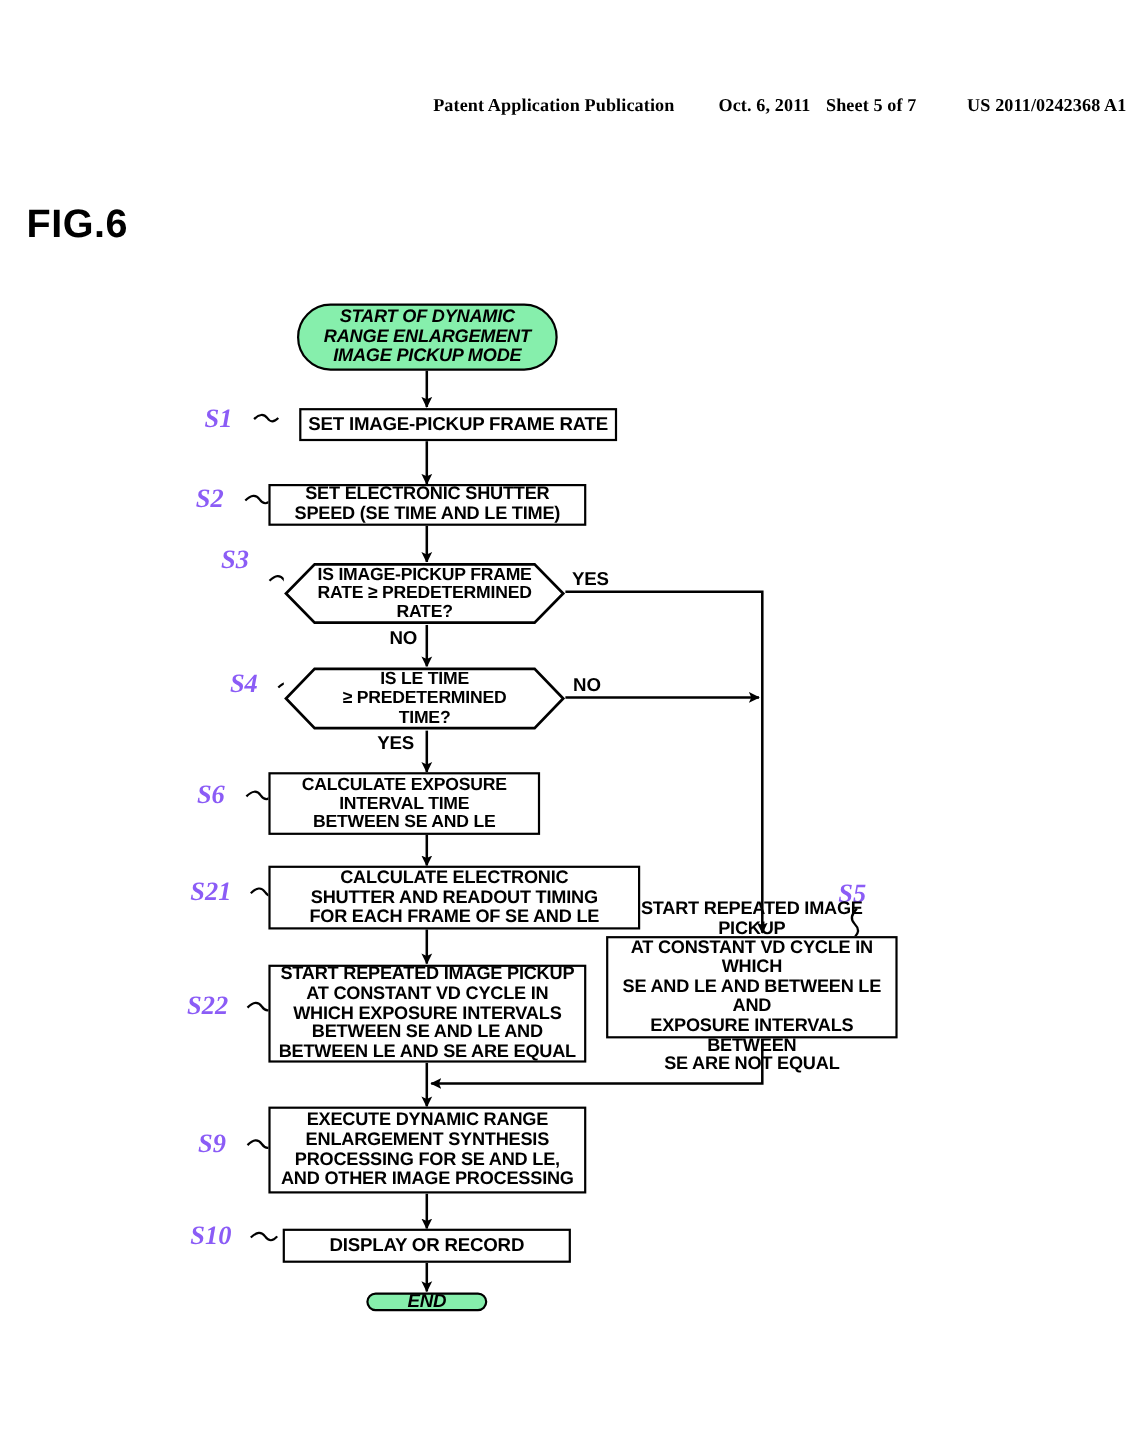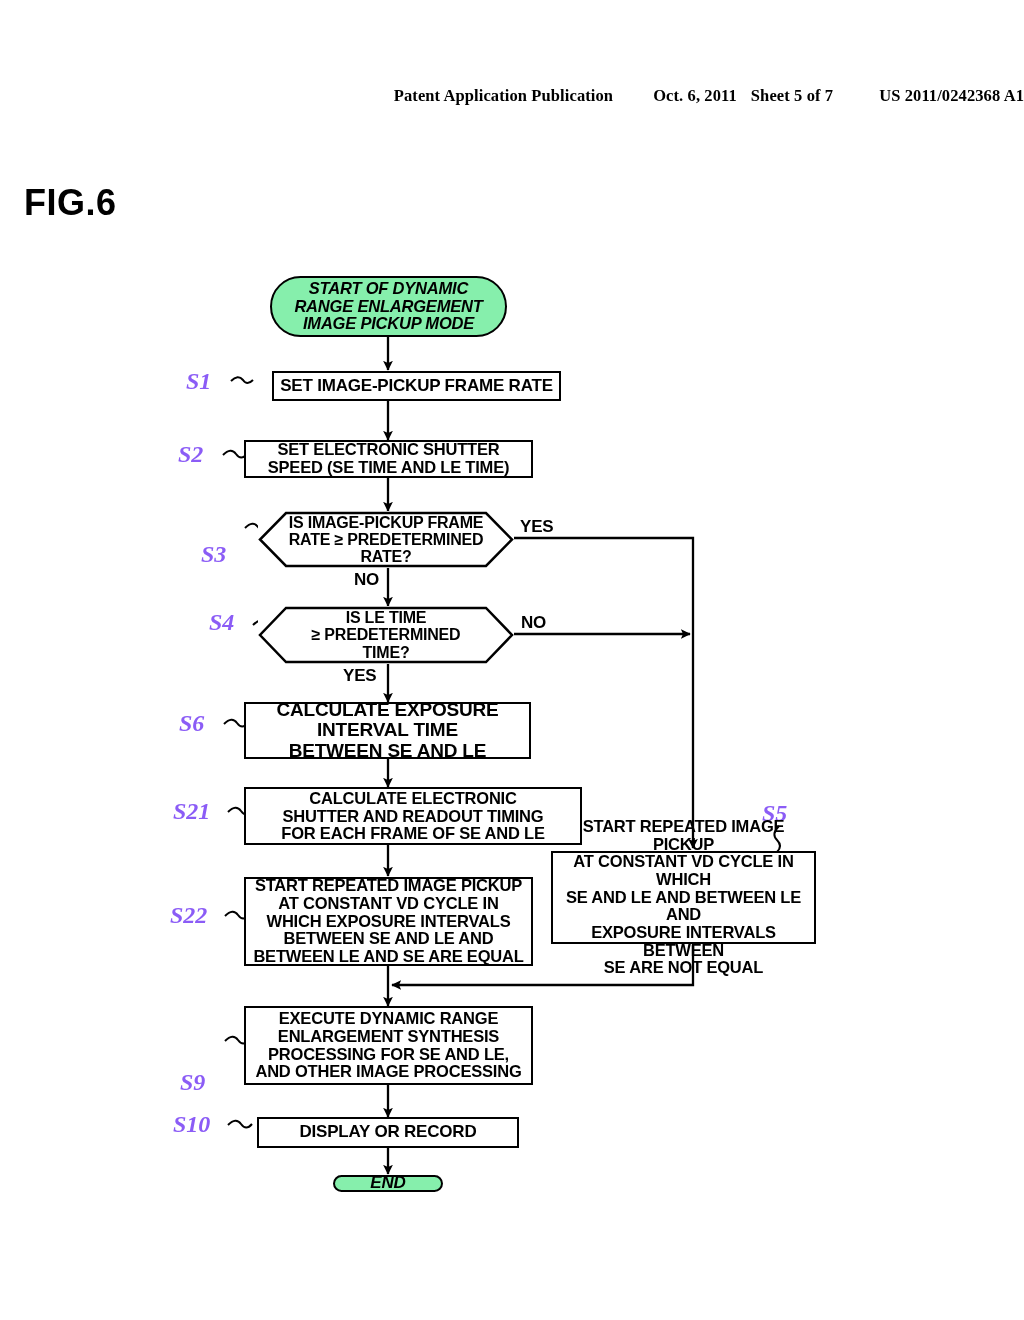--- a/index.html
+++ b/index.html
@@ -216,21 +216,21 @@
   </div>
 
   <div class="steplabel" style="left:178px; top:441px;">S2</div>
   <div class="node proc" style="left:244px; top:440px; width:289px; height:38px; font-size:16.5px;">
     <div>
       <div>SET ELECTRONIC SHUTTER</div>
       <div>SPEED (SE TIME AND LE TIME)</div>
     </div>
   </div>
 
-  <div class="steplabel" style="left:201px; top:541px;text-align:right;">S3</div>
+  <div class="steplabel" style="left:201px; top:496px;text-align:right;">S3</div>
   <div class="node hexnode" style="left:258px; top:511px; width:256px; height:57px; font-size:16px;">
     <svg class="hexsvg" width="256" height="57" viewBox="0 0 256 57">
       <polygon points="28,2 228,2 254,28.5 228,55 28,55 2,28.5" fill="#ffffff" stroke="#000000" stroke-width="2.5"></polygon>
     </svg>
     <div class="hextext">
       <div>IS IMAGE-PICKUP FRAME</div>
       <div>RATE ≥ PREDETERMINED</div>
       <div>RATE?</div>
     </div>
   </div>
@@ -245,21 +245,21 @@
     <div class="hextext">
       <div>IS LE TIME</div>
       <div>≥ PREDETERMINED</div>
       <div>TIME?</div>
     </div>
   </div>
   <div class="branchlabel" style="left:521px; top:613px;">NO</div>
   <div class="branchlabel" style="left:343px; top:666px;">YES</div>
 
   <div class="steplabel" style="left:179px; top:710px;">S6</div>
-  <div class="node proc" style="left:244px; top:702px; width:287px; height:57px; font-size:19px;">
+  <div class="node proc" style="left:244px; top:702px; width:247px; height:57px; font-size:16px;">
     <div>
       <div>CALCULATE EXPOSURE</div>
       <div>INTERVAL TIME</div>
       <div>BETWEEN SE AND LE</div>
     </div>
   </div>
 
   <div class="steplabel" style="left:173px; top:798px;">S21</div>
   <div class="node proc" style="left:244px; top:787px; width:338px; height:58px; font-size:16.5px;align-items:flex-end;">
     <div>
@@ -284,21 +284,21 @@
   <div class="node proc" style="left:551px; top:851px; width:265px; height:93px; font-size:16.5px;">
     <div>
       <div>START REPEATED IMAGE PICKUP</div>
       <div>AT CONSTANT VD CYCLE IN WHICH</div>
       <div>SE AND LE AND BETWEEN LE AND</div>
       <div>EXPOSURE INTERVALS BETWEEN</div>
       <div>SE ARE NOT EQUAL</div>
     </div>
   </div>
 
-  <div class="steplabel" style="left:180px; top:1027px;margin-top:42px;">S9</div>
+  <div class="steplabel" style="left:180px; top:1027px;">S9</div>
   <div class="node proc" style="left:244px; top:1006px; width:289px; height:79px; font-size:16.5px;">
     <div>
       <div>EXECUTE DYNAMIC RANGE</div>
       <div>ENLARGEMENT SYNTHESIS</div>
       <div>PROCESSING FOR SE AND LE,</div>
       <div>AND OTHER IMAGE PROCESSING</div>
     </div>
   </div>
 
   <div class="steplabel" style="left:173px; top:1111px;">S10</div>

